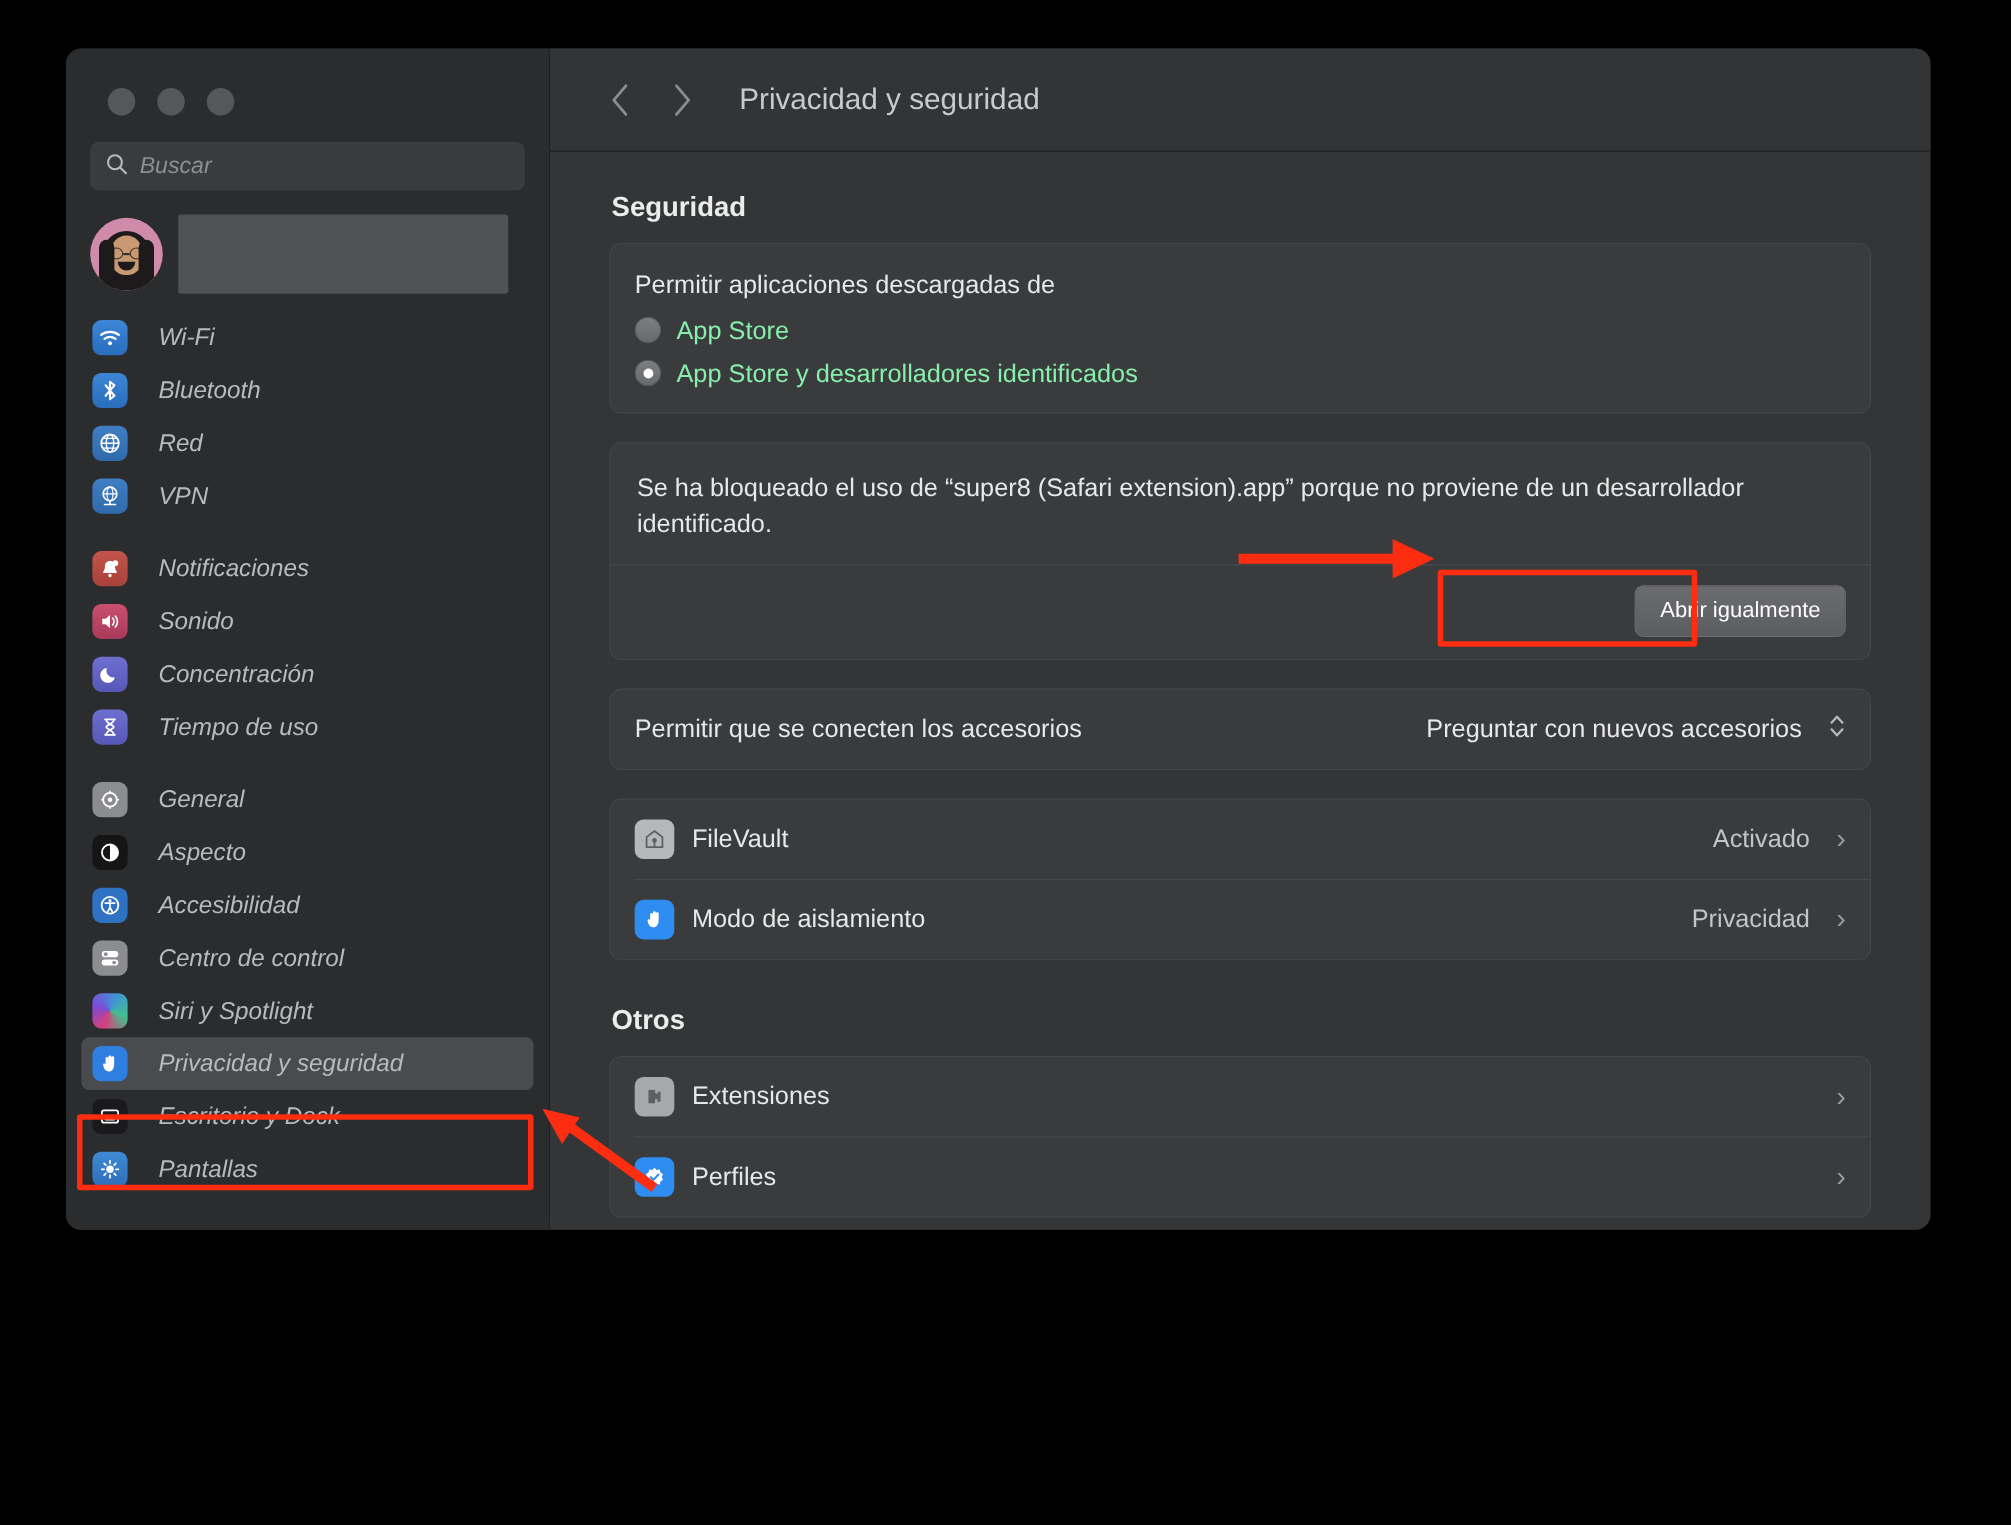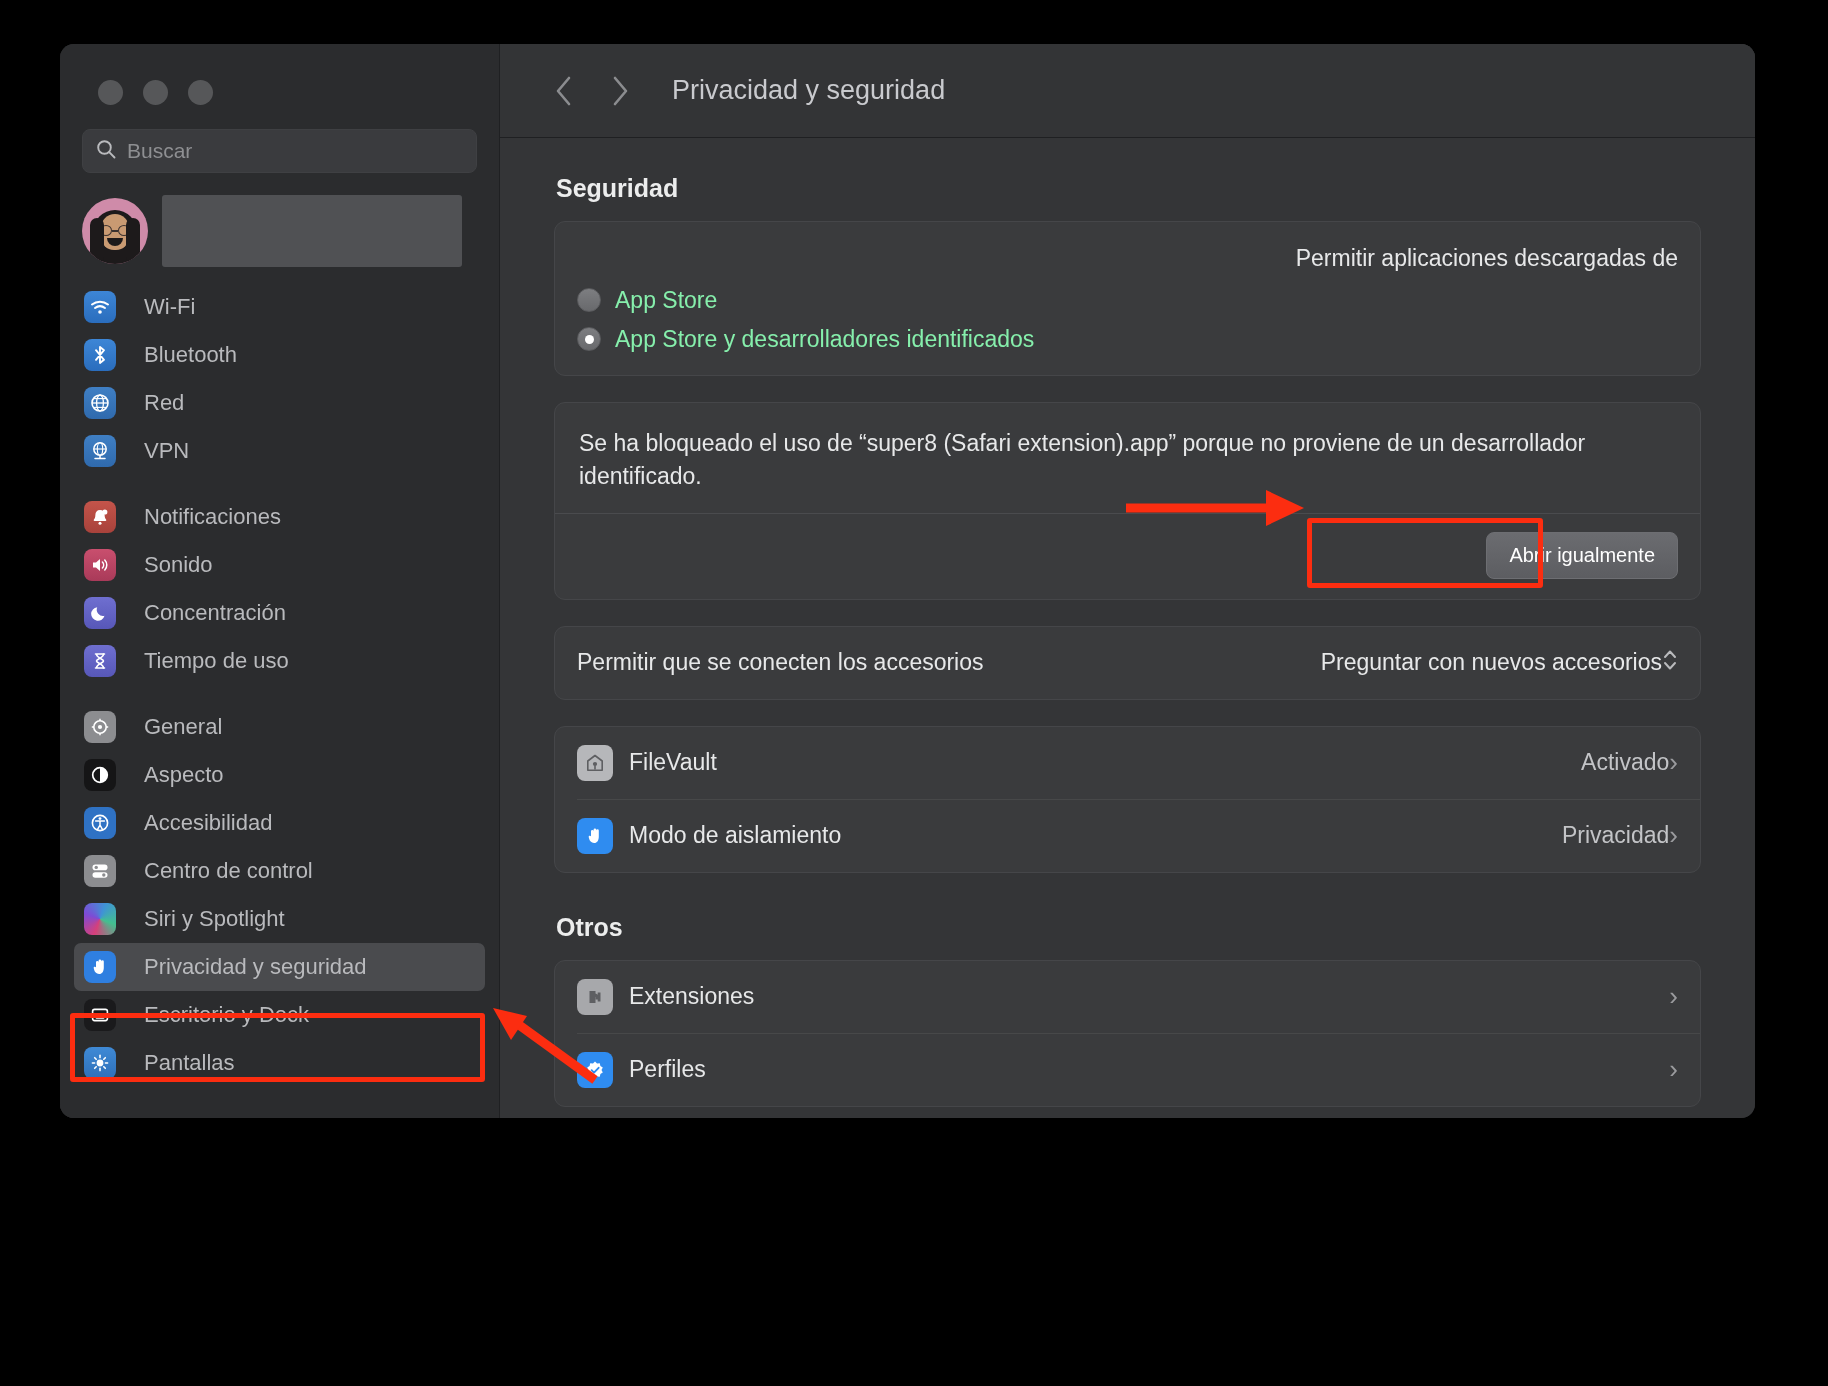--- a/index.html
+++ b/index.html
@@ -22,20 +22,21 @@
   }
 
   
   #sidebar {
     width: 440px;
     height: 100%;
     background: #2b2c2e;
     position: relative;
     flex: 0 0 440px;
     border-right: 1px solid #1f2022;
+    font-style: italic;
   }
   .traffic-lights { display: flex; gap: 20px; padding: 36px 0 0 38px; }
   .tl { width: 25px; height: 25px; border-radius: 50%; background: #565759; }
 
   .search-wrap { padding: 24px 22px 0 22px; }
   .search-box {
     height: 44px; background: #3a3b3e; border-radius: 8px;
     display: flex; align-items: center; padding: 0 12px; gap: 10px;
     border: 1px solid #3f4043;
   }
@@ -116,21 +117,21 @@
 
   .section-title { color: #eceded; font-size: 25px; font-weight: bold; margin: 0 0 18px 2px; }
 
   .card {
     background: #3a3b3d;
     border: 1px solid #454649;
     border-radius: 11px;
     margin-bottom: 26px;
   }
 
-  .card-pad { padding: 20px 22px 22px 22px; text-align: right; }
+  .card-pad { padding: 20px 22px 22px 22px; }
   .card-text { color: #e7e8e9; font-size: 23px; line-height: 1.42; }
 
   .radio-row { display: flex; align-items: center; gap: 14px; margin-top: 12px; }
   .radio {
     width: 24px; height: 24px; border-radius: 50%;
     background: linear-gradient(#7d7e81,#68696c);
     border: 1px solid #5a5b5e;
     flex: 0 0 24px;
     display: flex; align-items: center; justify-content: center;
   }
@@ -148,21 +149,21 @@
     color: #fff; font-size: 20px;
     padding: 11px 22px;
   }
 
   .row {
     display: flex; align-items: center; justify-content: space-between;
     padding: 0 22px; height: 72px;
   }
   .row-label { color: #e7e8e9; font-size: 23px; }
   .row-left { display: flex; align-items: center; gap: 16px; }
-  .row-right { display: flex; align-items: center; gap: 0; color: #c3c4c7; font-size: 23px; }
+  .row-right { display: flex; align-items: center; gap: 24px; color: #c3c4c7; font-size: 23px; }
 
   .popup-value { color: #e7e8e9; font-size: 23px; }
 
   .row-icon { width: 36px; height: 36px; border-radius: 8px; flex: 0 0 36px; display: flex; align-items: center; justify-content: center; }
   .ic-filevault { background: #b6b7ba; }
   .ic-lockdown { background: #2f8cf0; }
   .ic-ext { background: #a7a8ab; }
   .ic-prof { background: #2f8cf0; }
 
   .chev { color: #9a9b9e; font-size: 26px; }

